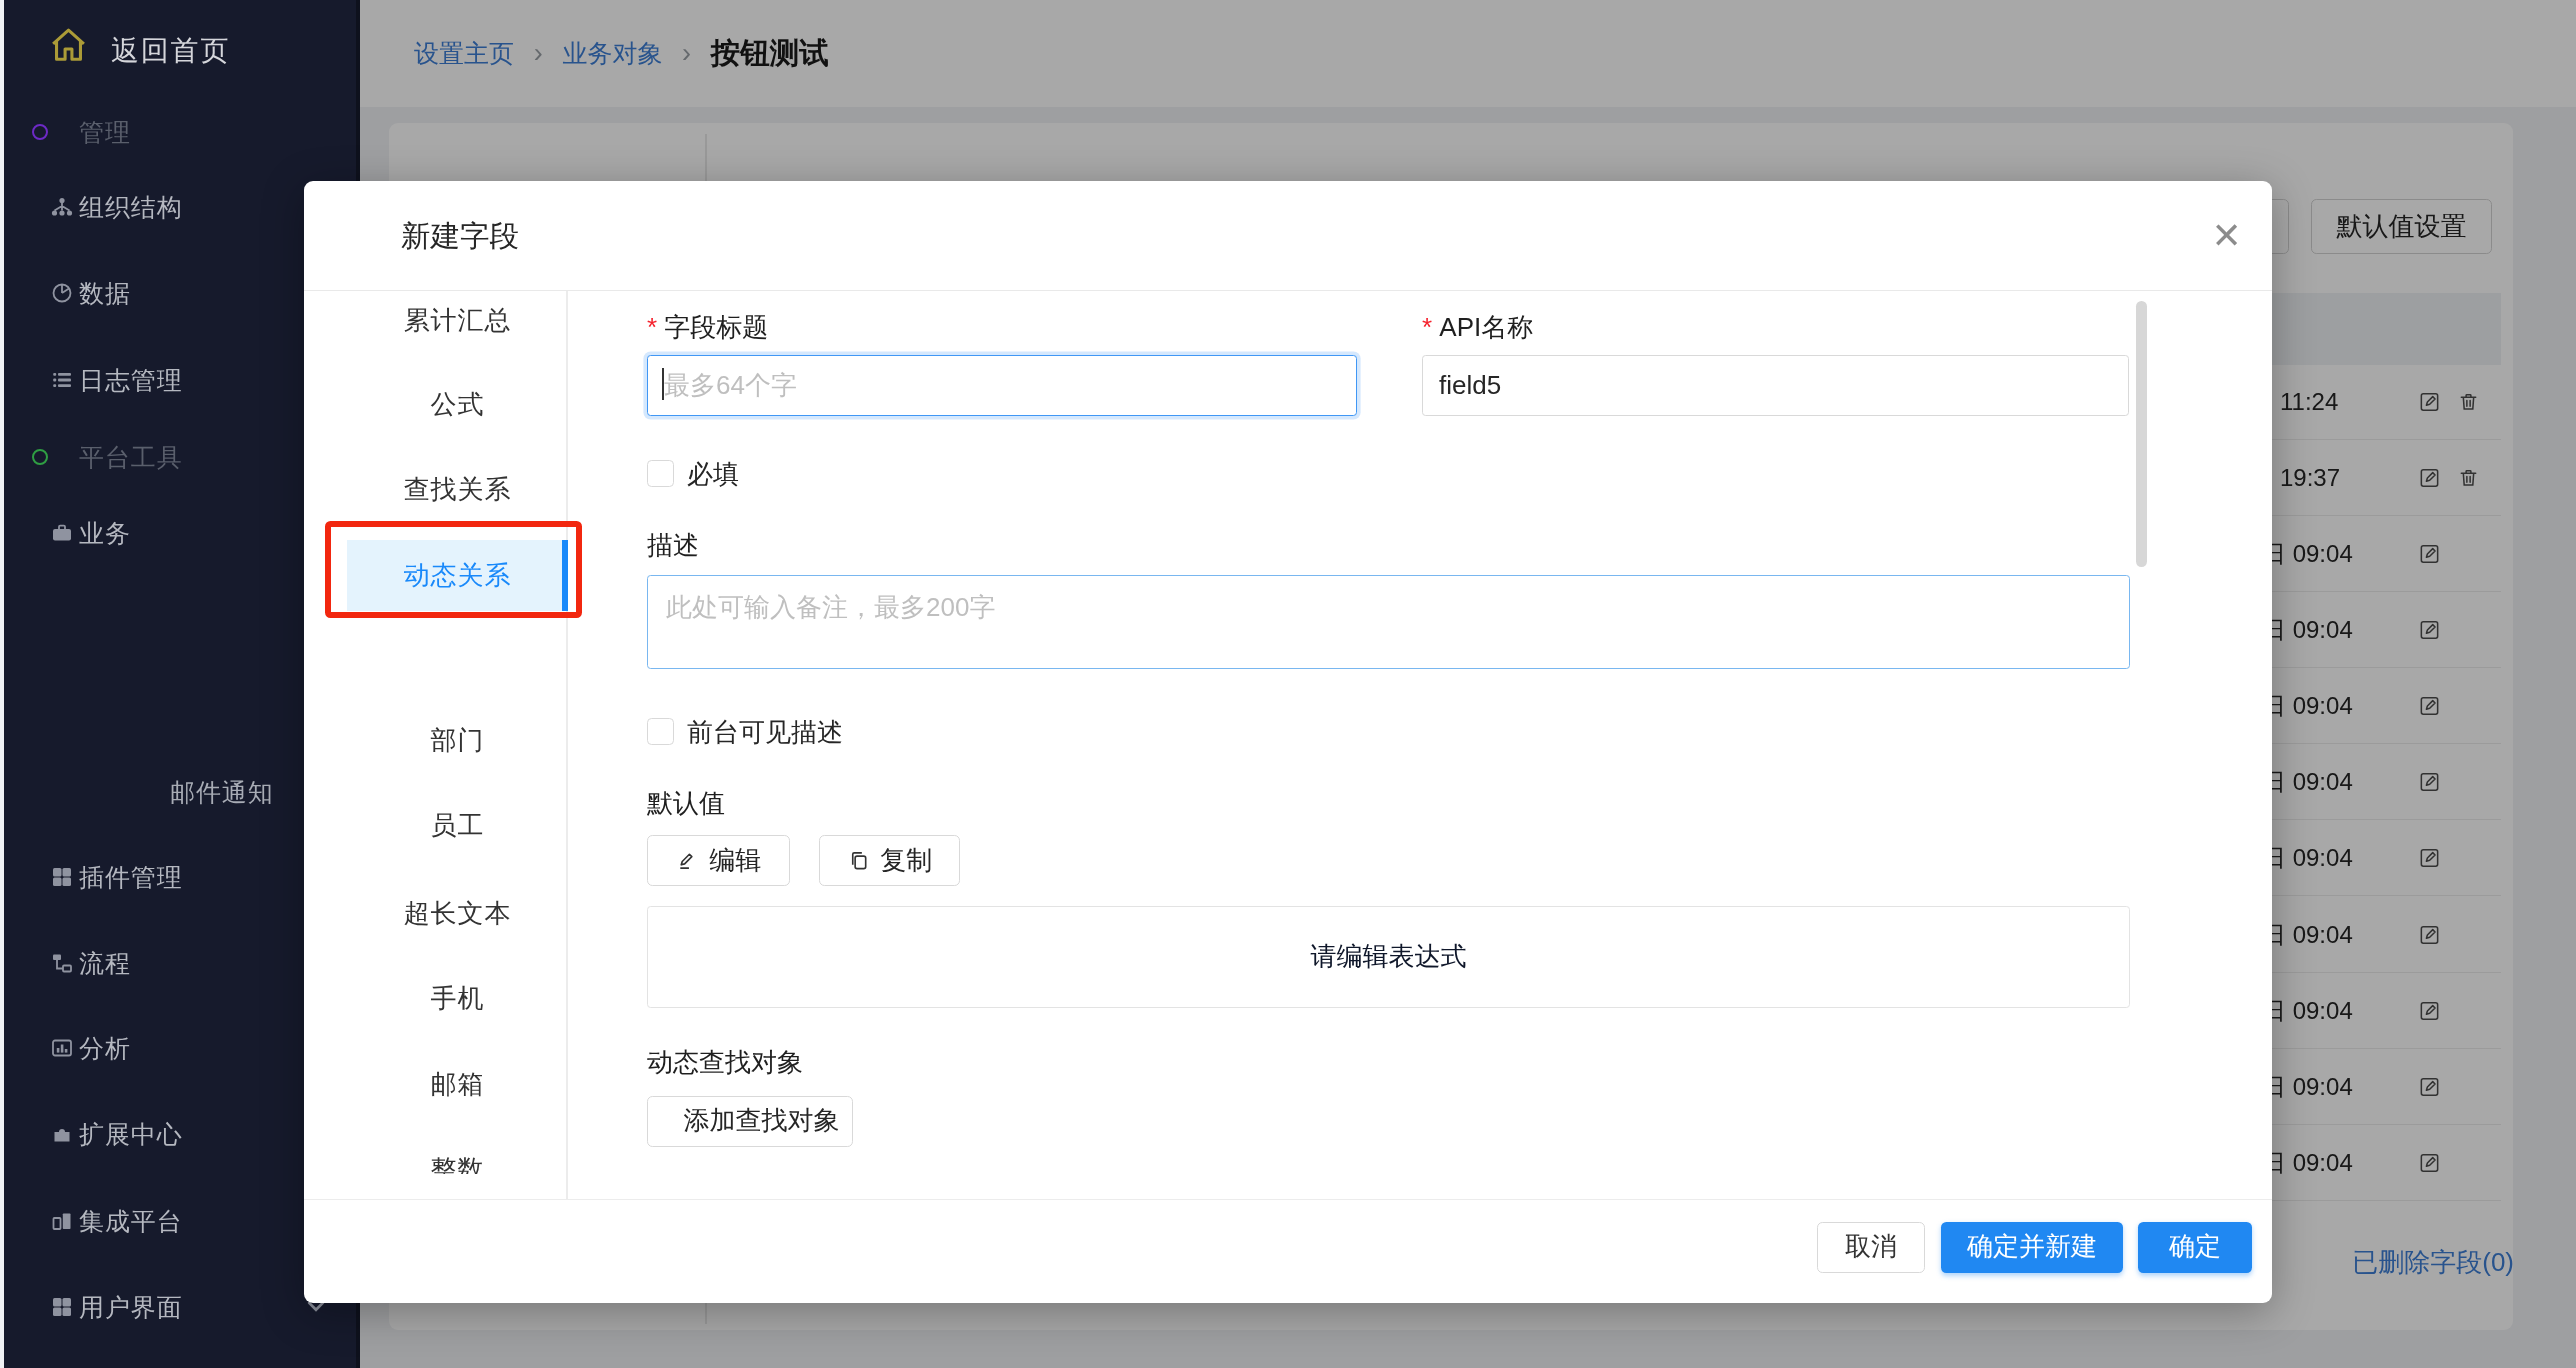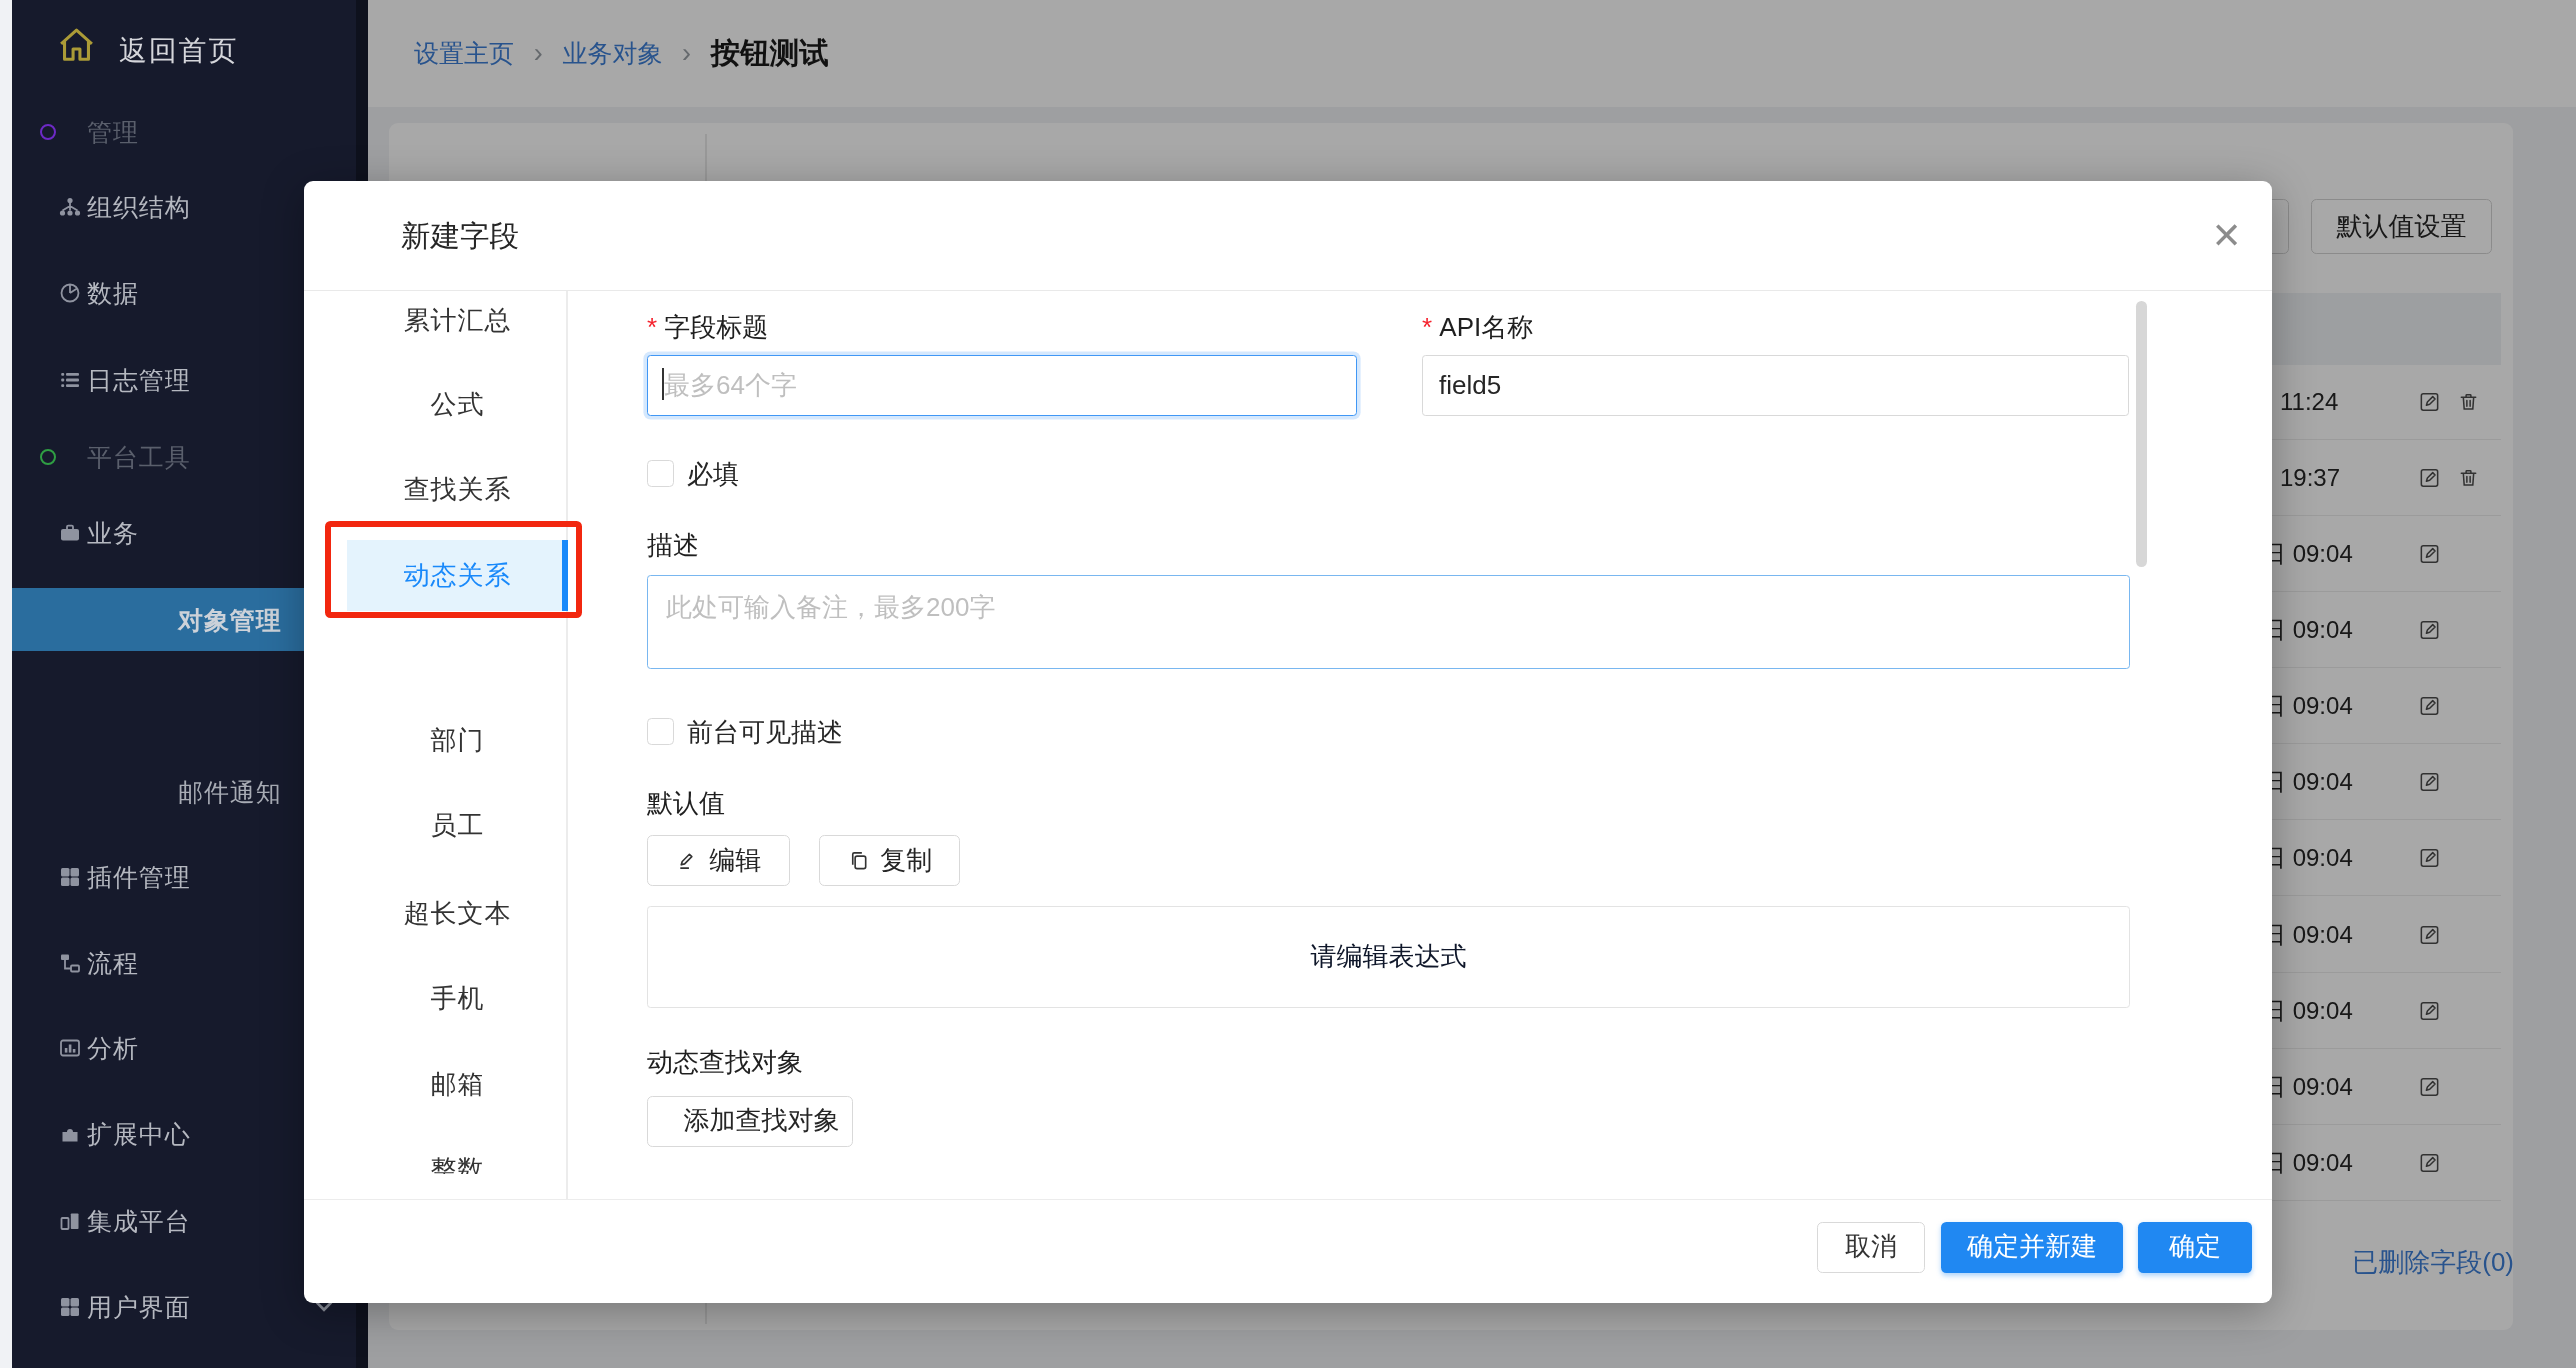--- a/index.html
+++ b/index.html
@@ -5,21 +5,21 @@
   * { margin:0; padding:0; box-sizing:border-box; }
   html,body { width:2576px; height:1368px; }
   body {
     position:relative; overflow:hidden; background:#f0f2f5;
     font-family:"Liberation Sans","DejaVu Sans",sans-serif;
     -webkit-font-smoothing:antialiased; color:#262626;
   }
   .abs { position:absolute; }
 
   
-  .sidebar { position:absolute; left:12px; top:0; width:356px; height:1368px; background:#161a2c; z-index:2; }
+  .sidebar { position:absolute; left:4px; top:0; width:356px; height:1368px; background:#161a2c; z-index:2; }
   .side-home { position:absolute; left:0; top:19.7px; width:356px; height:55px; cursor:pointer; }
   .side-home .txt { position:absolute; left:107px; top:12.5px; font-size:28px; color:#d5d6db; letter-spacing:1.8px; }
   .side-item { position:absolute; left:0; width:356px; height:57px; cursor:pointer; }
   .side-item .lbl { position:absolute; left:75px; top:50%; transform:translateY(-50%); font-size:25px; color:#b5b8c0; letter-spacing:0.9px; white-space:nowrap; }
   .side-item.dim .lbl { color:#5a5f6c; }
   .side-item.sub .lbl { left:166px; color:#a8acb5; }
   .side-item .ic { position:absolute; left:46px; top:50%; transform:translateY(-50%); width:24px; height:24px; }
   .side-item .ring { position:absolute; left:28px; top:50%; transform:translateY(-50%); width:16px; height:16px; border-radius:50%; }
   .side-item.active-row { background:#2a6d9e; height:63px; }
   .side-item.active-row .lbl { left:166px; color:#cdd2d9; font-weight:bold; }
@@ -147,23 +147,20 @@
   </div>
 
   <div class="side-item" style="top:504px">
     <svg class="ic" viewBox="0 0 24 24">
       <rect x="3" y="8" width="18" height="11.5" rx="2" fill="#8f93a0"></rect>
       <path d="M9 8 V5.8 a1.2 1.2 0 0 1 1.2-1.2 h3.6 a1.2 1.2 0 0 1 1.2 1.2 V8" fill="none" stroke="#8f93a0" stroke-width="1.8"></path>
     </svg>
     <span class="lbl">业务</span>
   </div>
 
-  <div class="side-item active-row" style="top:588px">
-    <span class="lbl">对象管理</span>
-  </div>
 
 
   <div class="side-item sub" style="top:763px">
     <span class="lbl">邮件通知</span>
   </div>
 
   <div class="side-item" style="top:848px">
     <svg class="ic" viewBox="0 0 24 24">
       <g fill="#8f93a0">
           <rect x="3" y="3" width="8.5" height="8.5" rx="1.5"></rect>

